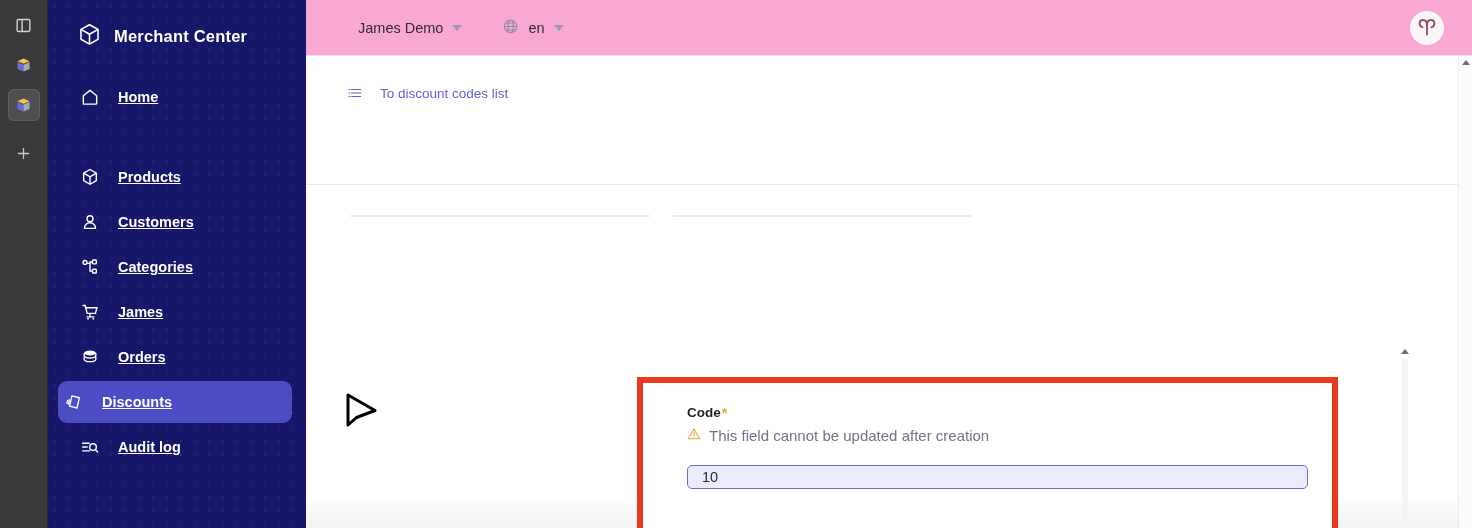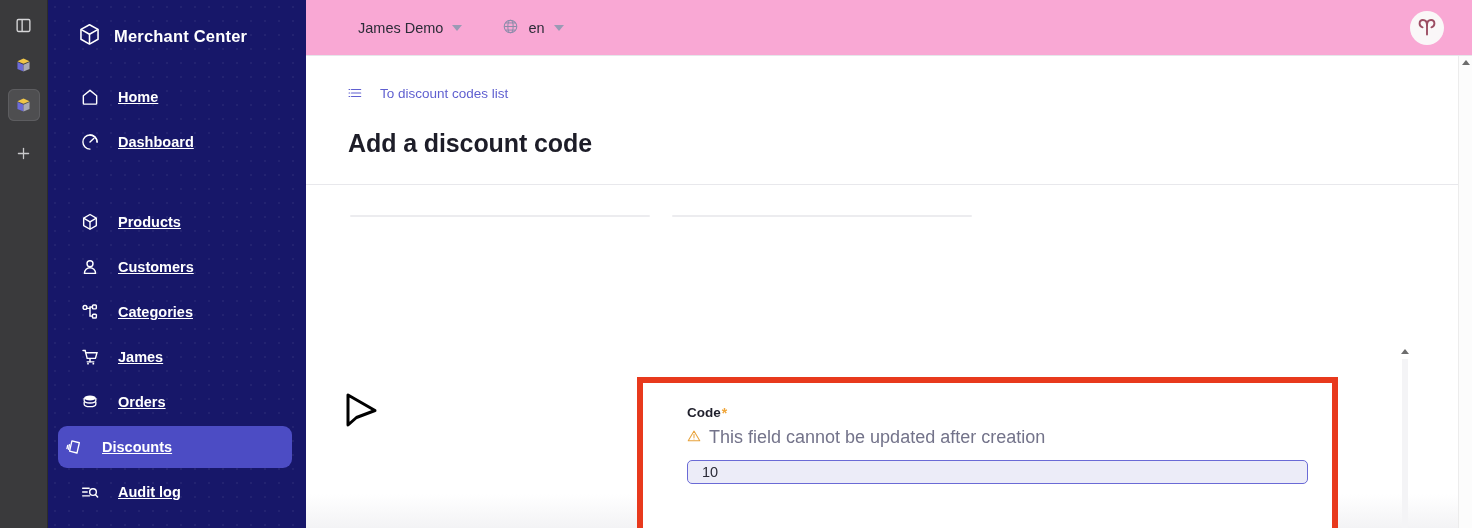--- a/index.html
+++ b/index.html
@@ -166,22 +166,22 @@
   }
   .form-inner { padding: 22px 36px 0 44px; }
   .field-label {
     font-size: 13.5px; font-weight: bold; color: #1f1f2b;
     margin-bottom: 7px;
     display: flex; align-items: center; gap: 1px;
   }
   .req { color: #f0a63a; font-size: 14px; line-height: 1; }
   .warn-row {
     display: flex; align-items: center; gap: 8px;
-    font-size: 18px; color: #73738a;
-    margin-bottom: 12px;
+    font-size: 15px; color: #73738a;
+    margin-bottom: 21px;
   }
   .text-input {
     width: 621px; height: 21px;
     border: 1px solid #6a6ad6;
     border-radius: 5px;
     background: #ececf8;
     display: flex; align-items: center;
     padding: 11px 14px;
     font-size: 14.5px; color: #2b2b38;
   }
@@ -301,30 +301,20 @@
     </div>
 
     <div class="nav-group">
       <div class="nav-item">
         <span class="nav-icon">
           <svg width="20" height="20" viewBox="0 0 24 24" fill="none" stroke="#fff" stroke-width="1.7" stroke-linecap="round" stroke-linejoin="round">
             <path d="M4 10.5 L12 4 L20 10.5 V19.5 a1 1 0 0 1-1 1 H5 a1 1 0 0 1-1-1 Z"></path>
           </svg>
         </span>
         <span>Home</span>
-      </div>
-      <div class="nav-item">
-        <span class="nav-icon">
-          <svg width="20" height="20" viewBox="0 0 24 24" fill="none" stroke="#fff" stroke-width="1.7" stroke-linecap="round">
-            <path d="M20.5 12 a8.5 8.5 0 1 0 -8.5 8.5"></path>
-            <path d="M20.5 12 a8.5 8.5 0 0 0 -8.5 -8.5"></path>
-            <line x1="12" y1="12" x2="16.8" y2="7.6"></line>
-          </svg>
-        </span>
-        <span>Dashboard</span>
       </div>
     </div>
 
     <div class="nav-group second">
 
       <div class="nav-item">
         <span class="nav-icon">
           <svg width="20" height="20" viewBox="0 0 24 24" fill="none" stroke="#fff" stroke-width="1.7" stroke-linejoin="round">
             <path d="M12 3 L19.6 7.4 L19.6 16.3 L12 20.7 L4.4 16.3 L4.4 7.4 Z"></path>
             <path d="M4.4 7.4 L12 11.8 L19.6 7.4"></path>
@@ -449,21 +439,20 @@
               <line x1="1.2" y1="4" x2="2" y2="4"></line>
                 <line x1="4" y1="4" x2="14.5" y2="4"></line>
               <line x1="1.2" y1="8" x2="2" y2="8"></line>
                 <line x1="4" y1="8" x2="14.5" y2="8"></line>
               <line x1="1.2" y1="12" x2="2" y2="12"></line>
                 <line x1="4" y1="12" x2="14.5" y2="12"></line>
             </svg>
           </span>
           <span>To discount codes list</span>
         </div>
-        <div class="page-title">Add a discount code</div>
       </div>
 
       <div class="content-area">
 
         <div class="tabstrip">
           <div class="tabline one"></div>
           <div class="tabline two"></div>
         </div>
 
         <div class="highlight">

